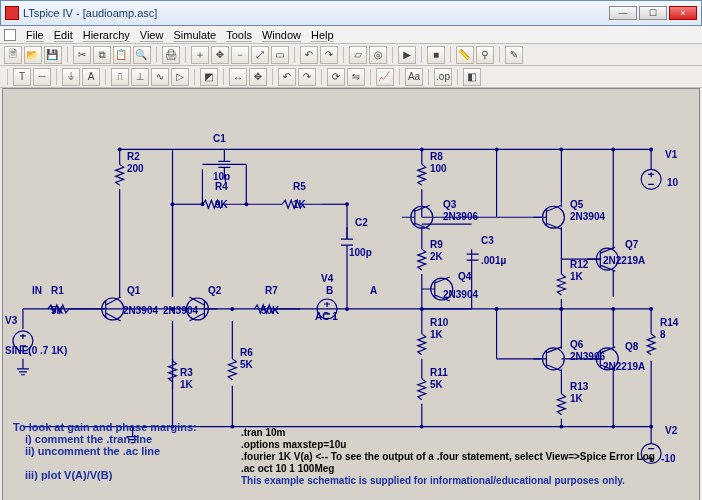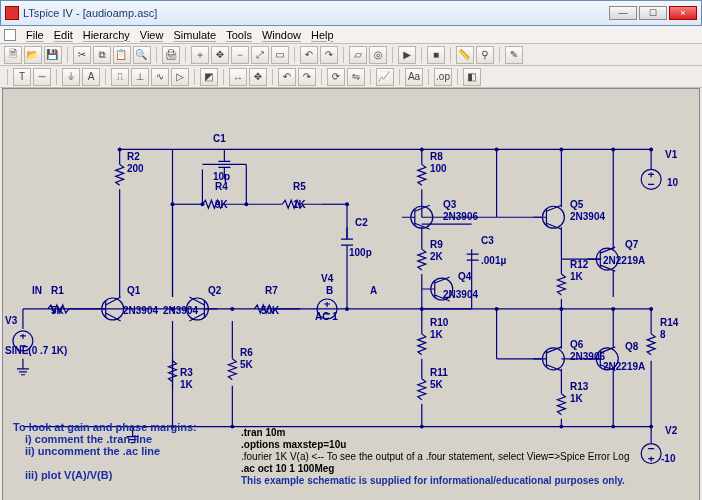--- a/index.html
+++ b/index.html
@@ -398,17 +398,17 @@
     <div class="sch-text sch-inst" style="left:662px;top:336px">V2</div>
     <div class="sch-text sch-value" style="left:658px;top:364px">-10</div>
 
     <div class="sch-text sch-note" style="left:10px; top:332px">To look at gain and phase margins:</div>
     <div class="sch-text sch-note" style="left:22px; top:344px">i) comment the .tran line</div>
     <div class="sch-text sch-note" style="left:22px; top:356px">ii) uncomment the .ac line</div>
     <div class="sch-text sch-note" style="left:22px; top:380px">iii) plot V(A)/V(B)</div>
 
     <div class="sch-text sch-dir" style="left:238px; top:338px; font-weight:bold">.tran 10m</div>
     <div class="sch-text sch-dir" style="left:238px; top:350px; font-weight:bold">.options maxstep=10u</div>
-    <div class="sch-text sch-dir" style="left:238px; top:362px; font-weight:normal">.fourier 1K V(a)  &lt;-- To see the output of a .four statement, select View=&gt;Spice Error Log</div>
+    <div class="sch-text sch-dir" style="left:238px; top:362px; font-weight:bold">.fourier 1K V(a)  &lt;-- To see the output of a .four statement, select View=&gt;Spice Error Log</div>
     <div class="sch-text sch-dir" style="left:238px; top:374px; font-weight:bold">.ac oct 10 1 100Meg</div>
     <div class="sch-text sch-disclaimer" style="left:238px; top:386px">This example schematic is supplied for informational/educational purposes only.</div>
   </div>
 </div>
 
 </body></html>

